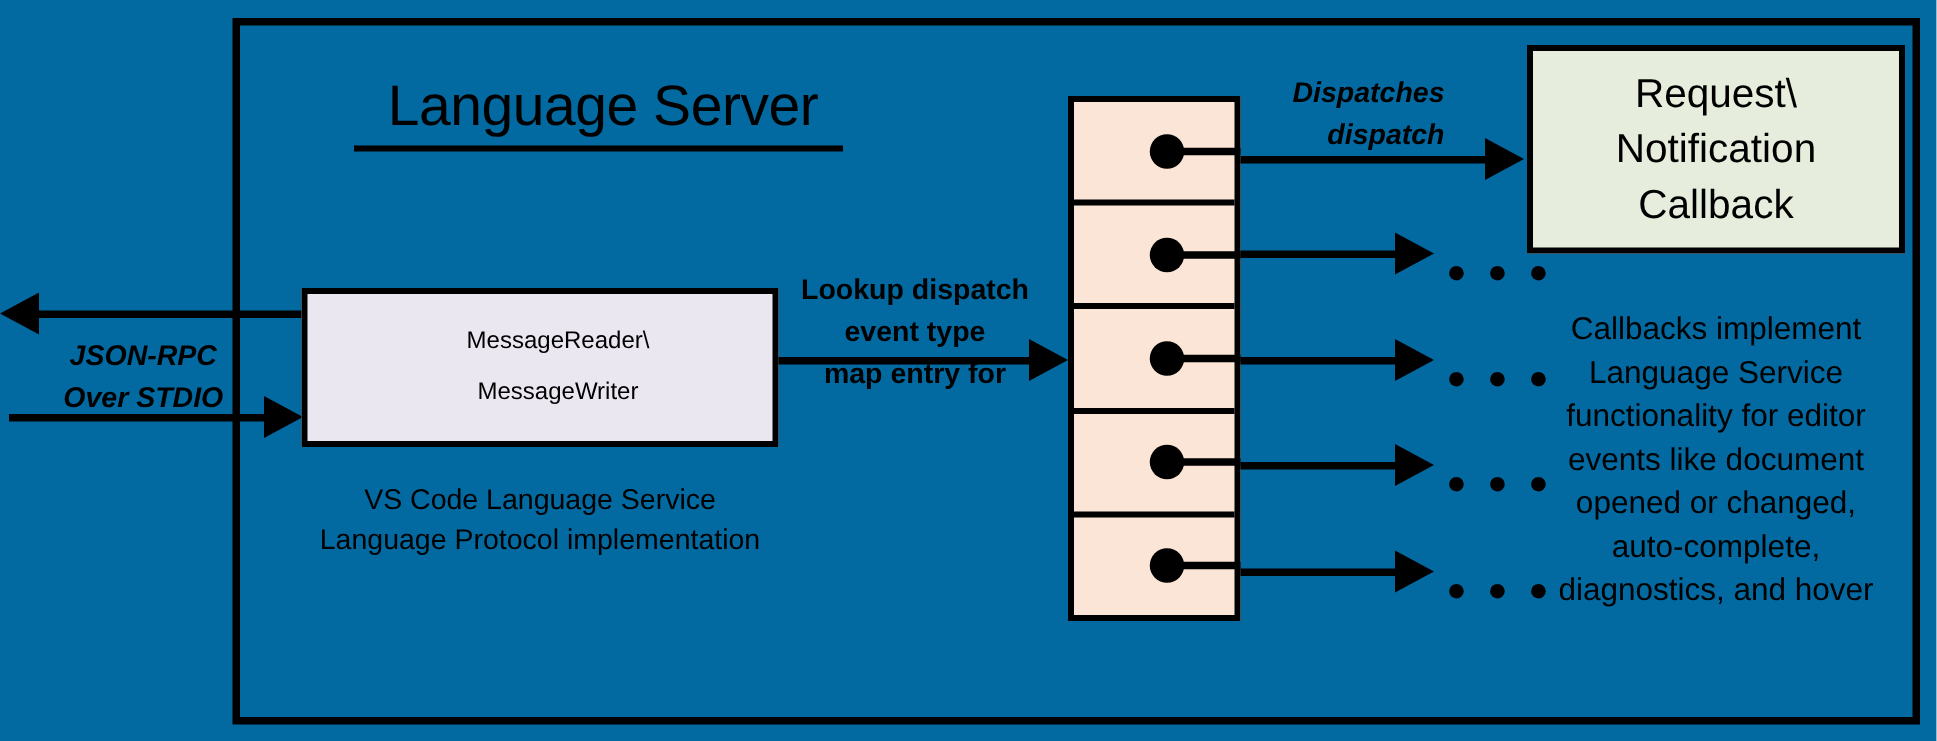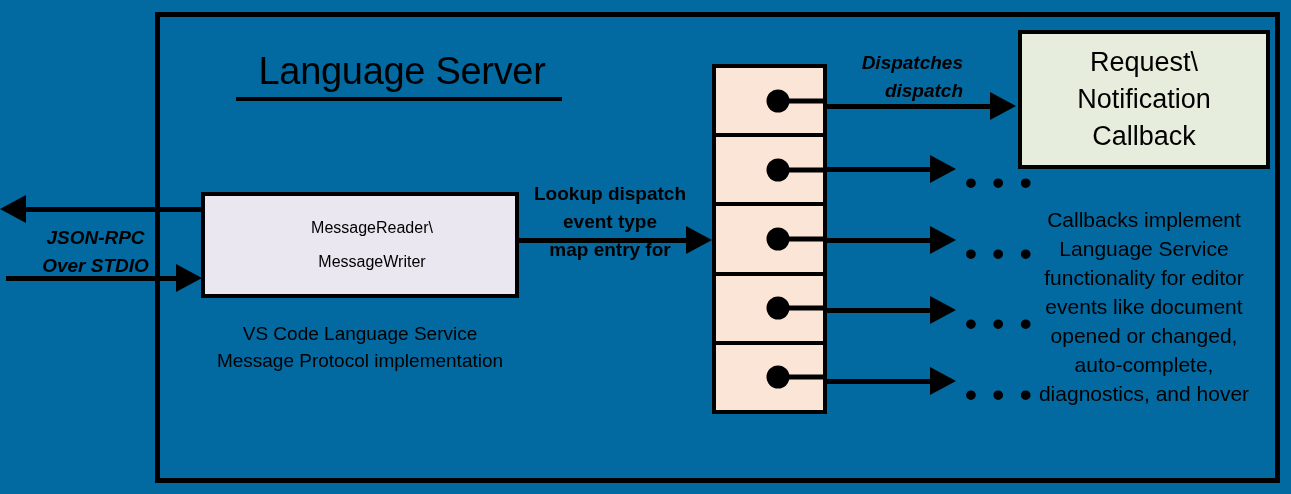--- a/index.html
+++ b/index.html
@@ -244,21 +244,21 @@
     <div>JSON-RPC</div>
     <div>Over STDIO</div>
   </div>
 
   <div class="abs" id="message-rw-box">
     <div class="line">MessageReader\</div>
     <div class="line">MessageWriter</div>
   </div>
   <div class="abs" id="message-rw-caption">
     <div>VS Code Language Service</div>
-    <div>Message Protocol implementation</div>
+    <div>Language Protocol implementation</div>
   </div>
 
   <div class="hline" style="left:519px; top:238px; width:170px;"></div>
   <div class="arrow-right" style="left:686px; top:226px;"></div>
   <div class="abs" id="lookup-label">
     <div>Lookup dispatch</div>
     <div>event type</div>
     <div>map entry for</div>
   </div>
 

